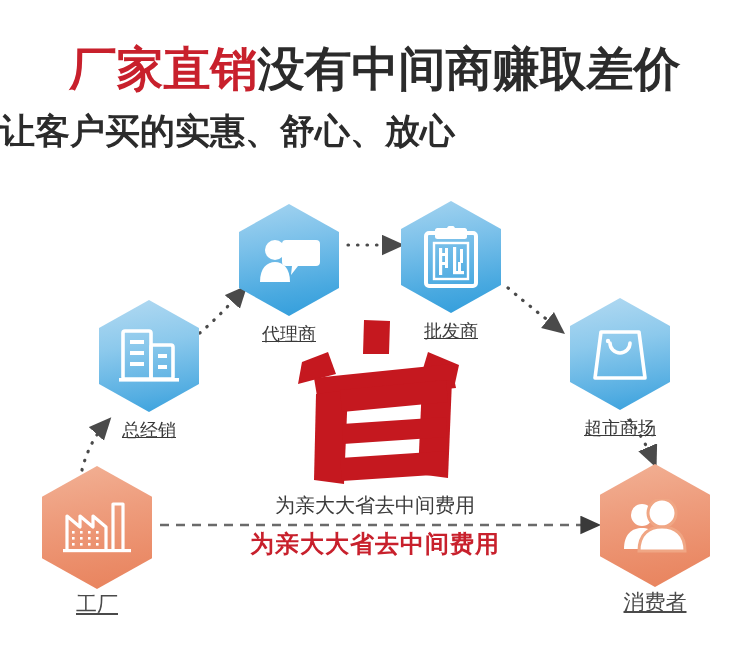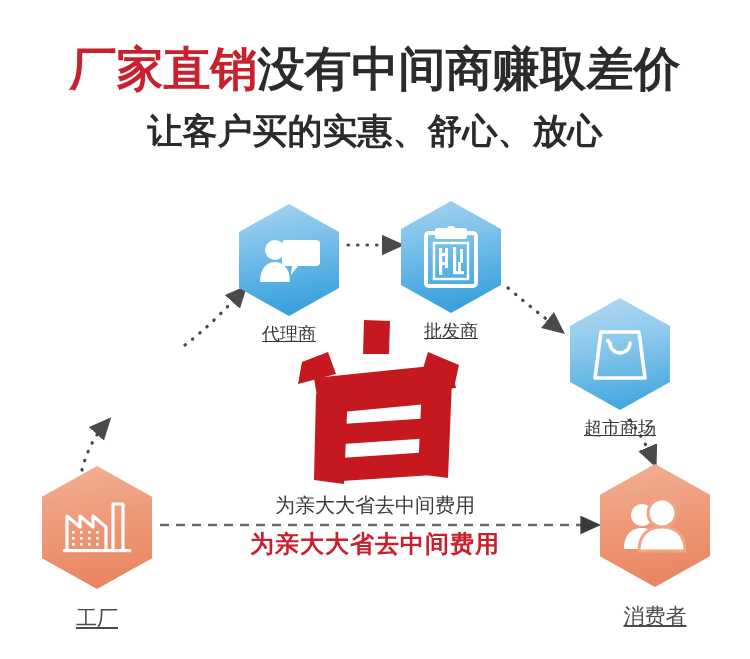--- a/index.html
+++ b/index.html
@@ -19,21 +19,21 @@
     font-size:47px;
     font-weight:bold;
     letter-spacing:0px;
     white-space:nowrap;
     line-height:1.05;
   }
   .headline .hl-red{color:#c8202c;}
   .headline .hl-dark{color:#2b2b2b;}
   .subhead{
     position:absolute;left:0;top:108px;width:750px;
-    text-align:center;
+    text-align:left;
     font-size:35px;
     font-weight:bold;
     color:#2b2b2b;
     white-space:nowrap;
   }
 
   
   #diagram{position:absolute;left:0;top:0;width:750px;height:659px;}
 
   .node{position:absolute;}
@@ -62,21 +62,21 @@
 
   
   #node-agent{left:239px;top:204px;}
   #node-wholesaler{left:401px;top:201px;text-align:right;}
   #node-distributor{left:99px;top:300px;}
   #node-market{left:546px;top:298px;margin-left:24px;}
   #node-factory{left:42px;top:466px;}
   #node-consumer{left:600px;top:464px;}
 
   #node-factory .hex,#node-consumer .hex{width:110px;height:123px;}
-  #node-factory .caption,#node-consumer .caption{top:132px;}
+  #node-factory .caption,#node-consumer .caption{top:118px;}
 
   
   #arrows{position:absolute;left:0;top:0;width:750px;height:659px;pointer-events:none;}
 
   
   .stamp{
     position:absolute;
     left:296px;top:318px;
     width:172px;height:170px;
   }
@@ -156,20 +156,35 @@
           <rect x="21" y="22" width="3" height="20" fill="#ffffff"></rect>
           <rect x="29" y="21" width="3.2" height="24" fill="#ffffff"></rect>
           <rect x="36" y="23" width="3" height="14" fill="#ffffff"></rect>
           <rect x="29" y="45" width="11" height="3.2" fill="#ffffff"></rect>
           <rect x="34" y="36" width="3" height="12" fill="#ffffff"></rect>
         </svg>
       </div>
       <div class="caption">批发商</div>
     </div>
 
+    <div class="node" id="node-distributor">
+      <div class="hex blue2">
+        <svg width="60" height="56" viewBox="0 0 60 56">
+          <rect x="4" y="3" width="28" height="48" fill="none" stroke="#ffffff" stroke-width="3.6" rx="2"></rect>
+          <rect x="32" y="17" width="22" height="34" fill="none" stroke="#ffffff" stroke-width="3.6" rx="2"></rect>
+          <rect x="11" y="12" width="14" height="4" fill="#ffffff"></rect>
+          <rect x="11" y="23" width="14" height="4" fill="#ffffff"></rect>
+          <rect x="11" y="34" width="14" height="4" fill="#ffffff"></rect>
+          <rect x="39" y="26" width="9" height="4" fill="#ffffff"></rect>
+          <rect x="39" y="37" width="9" height="4" fill="#ffffff"></rect>
+          <rect x="0" y="50" width="60" height="3.6" fill="#ffffff"></rect>
+        </svg>
+      </div>
+      <div class="caption">总经销</div>
+    </div>
 
     <div class="node" id="node-market">
       <div class="hex blue2">
         <svg width="58" height="56" viewBox="0 0 58 56">
           <path d="M10,6 H48 L54,52 H4 Z" fill="none" stroke="#ffffff" stroke-width="3.6" stroke-linejoin="round"></path>
           <path d="M19,17 A10,10 0 0 0 39,17" fill="none" stroke="#ffffff" stroke-width="3.6" stroke-linecap="round"></path>
           <circle cx="17" cy="15" r="2.2" fill="#ffffff"></circle>
         </svg>
       </div>
       <div class="caption">超市商场</div>

